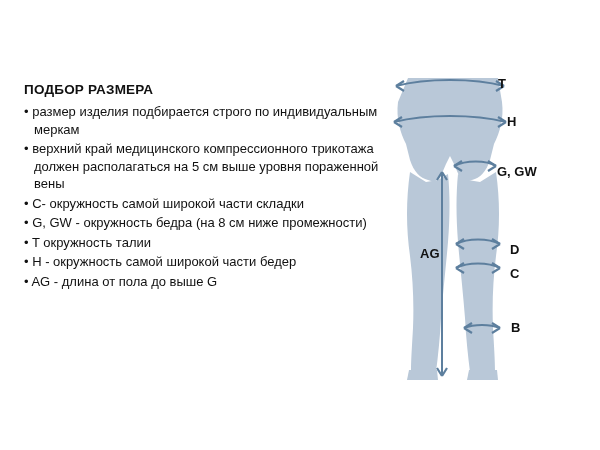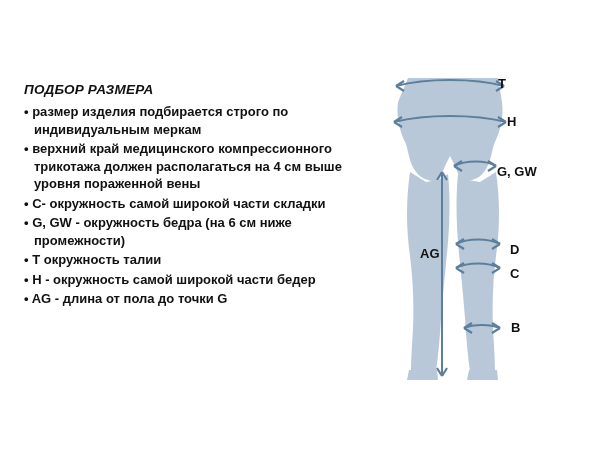--- a/index.html
+++ b/index.html
@@ -23,30 +23,28 @@
   }
   .text-block {
     position: absolute;
     left: 24px;
     top: 82px;
     width: 360px;
   }
   .title {
     font-size: 13.5px;
     font-weight: bold;
-    font-style: italic;
     letter-spacing: 0.2px;
     margin: 0 0 6px 0;
     color: #111;
   }
   ul.bullets {
     list-style: none;
     margin: 0;
     padding: 0;
-    font-weight: bold;
   }
   ul.bullets li {
     font-size: 13px;
     line-height: 17.5px;
     margin: 0 0 2px 0;
     padding-left: 10px;
     text-indent: -10px;
     color: #111;
   }
   .figure {
@@ -69,26 +67,26 @@
 </style>
 </head>
 <body>
 
 <div class="page">
 
   <div class="text-block">
     <div class="title">ПОДБОР РАЗМЕРА</div>
     <ul class="bullets">
       <li>• размер изделия подбирается строго по индивидуальным меркам</li>
-      <li>• верхний край медицинского компрессионного трикотажа должен располагаться на 4 см выше уровня пораженной вены</li>
+      <li>• верхний край медицинского компрессионного трикотажа должен располагаться на 5 см выше уровня пораженной вены</li>
       <li>• C- окружность самой широкой части складки</li>
-      <li>• G, GW - окружность бедра (на 6 см ниже промежности)</li>
+      <li>• G, GW - окружность бедра (на 8 см ниже промежности)</li>
       <li>• T окружность талии</li>
       <li>• H - окружность самой широкой части бедер</li>
-      <li>• AG - длина от пола до точки G</li>
+      <li>• AG - длина от пола до выше G</li>
     </ul>
   </div>
 
   <div class="figure">
 
     <svg width="215" height="340" viewBox="0 0 215 340">
 
       <g fill="#b9c8d8">
 
         <path d="M28,18 L118,18 L122,42 C124,58 120,72 114,84

